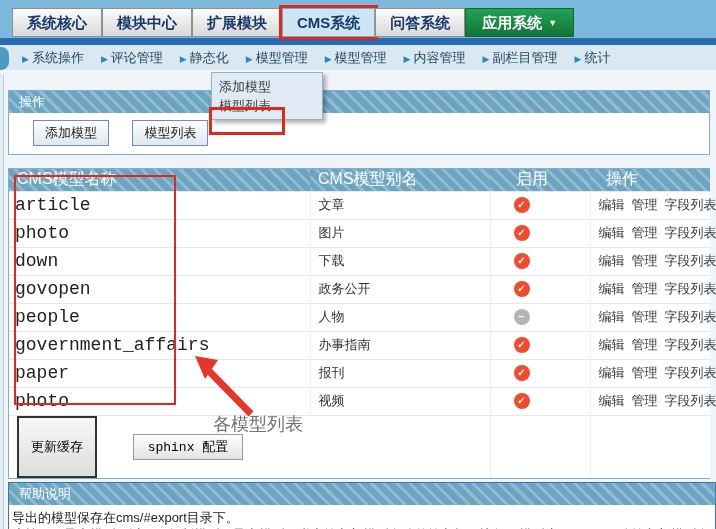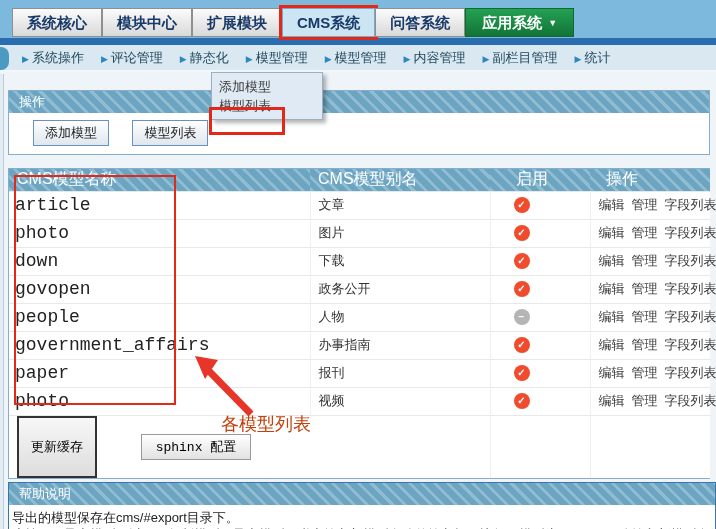--- a/index.html
+++ b/index.html
@@ -51,35 +51,35 @@
   td.name { font-family:"Liberation Mono","DejaVu Sans Mono",monospace; font-size:18px; color:#222; padding-left:6px; }
   td.stat { padding-left:23px; }
   .status { display:inline-block; width:16px; height:16px; border-radius:50%; color:#fff;
             font-size:10px; line-height:16px; text-align:center; font-weight:bold; vertical-align:middle; }
   .status.on  { background:#f04b2d; }
   .status.off { background:#b5b5b5; }
   td.acts { white-space:nowrap; }
   .alink { margin-right:7px; cursor:pointer; color:#3a3a3a; }
   td.foot { height:34px; }
   .btn-cache { font-size:13px; border:2px solid #333; background:linear-gradient(#f7f7f7,#ddd);
-               padding:20px 12px; margin-right:8px; cursor:pointer; font-family:"Liberation Sans",sans-serif; }
+               padding:20px 12px; margin-right:0; cursor:pointer; font-family:"Liberation Sans",sans-serif; }
   .btn-sphinx { font-size:13px; border:1px solid #999; background:linear-gradient(#fff,#e2e2e2);
                 padding:3px 14px; cursor:pointer; font-family:"Liberation Mono","DejaVu Sans Mono",monospace;margin-left:32px; }
 
   .help-box { margin-top:3px; margin-right:0; border-color:#3a74ad; }
   .help-body { padding:4px 2px 5px 3px; font-size:13px; line-height:17px; color:#222; white-space:nowrap; overflow:hidden; }
 
   
   .dropdown { position:absolute; left:211px; top:72px; width:112px; background:#dfeaf4;
               border:1px solid #9ab0bf; box-shadow:3px 3px 4px rgba(0,0,0,.3); padding:4px 0; z-index:5; }
   .dd-item { font-size:13px; color:#3c3c3c; height:19px; line-height:19px; padding-left:7px; cursor:pointer; }
   .redbox { position:absolute; border:3px solid #e32718; z-index:9; pointer-events:none; }
   #red-dd   { left:209px; top:107px; width:76px; height:28px; }
   #red-col  { left:14px;  top:175px; width:162px; height:230px; border-width:2px; }
-  .note { position:absolute; left:221px; top:412px; font-size:18px; color:#c2410c; z-index:9; }
+  .note { position:absolute; left:213px; top:412px; font-size:18px; color:#737373; z-index:9; }
   .arrow-svg { position:absolute; left:185px; top:350px; z-index:9; pointer-events:none; }
 </style>
 </head>
 <body>
 
 <div id="page">
 
   <div class="topbar">
     <div class="tab">系统核心</div>
     <div class="tab">模块中心</div>

